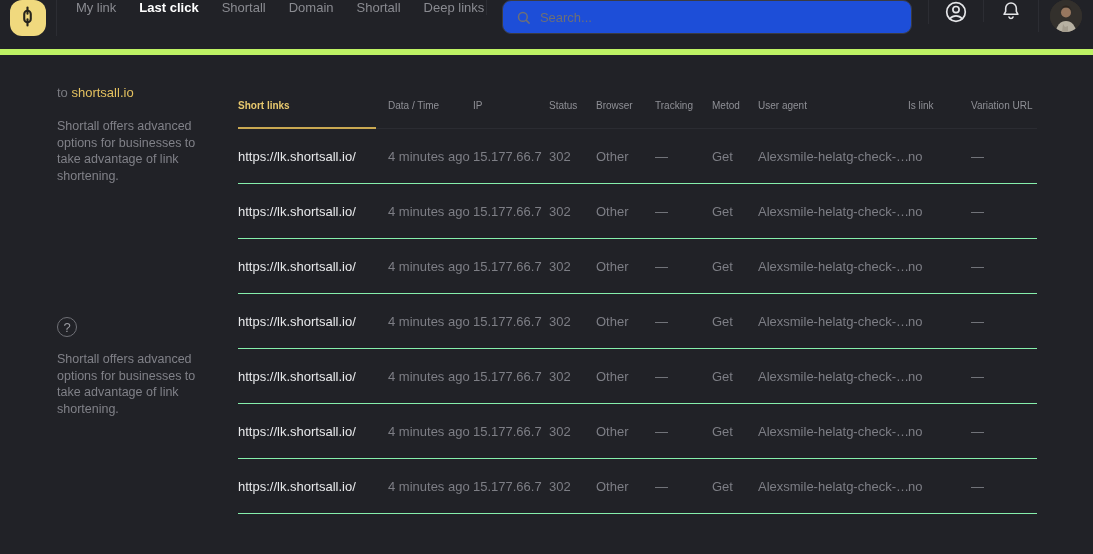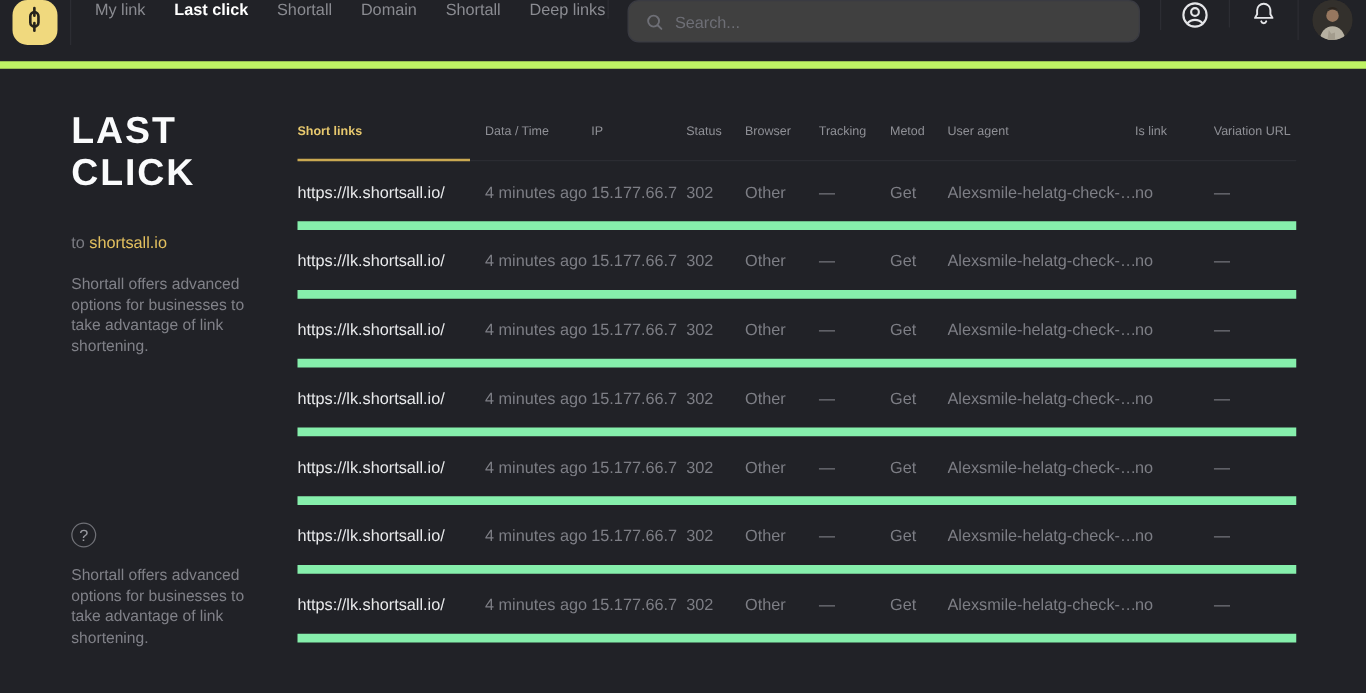--- a/index.html
+++ b/index.html
@@ -12,42 +12,42 @@
     position:relative;
   }
   
   .topbar { height:55px; display:flex; align-items:flex-start; border-bottom:6px solid #bef264; }
   .logo-section { width:57px; display:flex; align-items:center; justify-content:center; border-right:1px solid #2c2d33; }
   .logo { width:36px; height:36px; background:#f0d97e; border-radius:12px; display:flex; align-items:center; justify-content:center; cursor:pointer; }
   .nav { width:430px; display:flex; align-items:center; gap:23px; padding-left:19px; border-right:1px solid #2c2d33; }
   .nav-item { color:#8a8b91; font-size:13px; cursor:pointer; white-space:nowrap; }
   .nav-item.active { color:#ffffff; font-weight:700; }
   .search-section { width:442px; display:flex; align-items:center; padding-left:15px; }
-  .search-box { width:410px; height:34px; background:#404040; border:1px solid #3a3b42; border-radius:9px; display:flex; align-items:center; gap:9px; padding:0 13px; }
+  .search-box { width:410px; height:34px; background:#1d4ed8; border:1px solid #3a3b42; border-radius:9px; display:flex; align-items:center; gap:9px; padding:0 13px; }
   .search-box input { flex:1; background:transparent; border:none; outline:none; color:#c9cace; font-size:13px; font-family:"Liberation Sans",sans-serif; }
   .search-box input::placeholder { color:#6e6f76; }
   .iconbox { width:55px; border-left:1px solid #2c2d33; display:flex; align-items:center; justify-content:center; cursor:pointer; }
   .avatar { width:32px; height:32px; border-radius:50%; overflow:hidden; background:#35302b; }
   
   .content { position:relative; height:498px; }
   .sidebar { position:absolute; left:57px; top:0; width:165px; }
   .sb-title { margin-top:33px; font-size:30px; line-height:34px; font-weight:700; letter-spacing:1.5px; color:#fafbfc; }
   .sb-sub { margin-top:30px; font-size:13px; color:#797a80; }
   .sb-sub .link { color:#e3c05f; cursor:pointer; }
   .sb-desc { margin-top:18px; font-size:12.5px; line-height:16.5px; color:#808188; }
   .help { margin-top:133px; width:20px; height:20px; border:1.5px solid #6f7076; border-radius:50%; color:#9a9ba1; display:flex; align-items:center; justify-content:center; font-size:13px; cursor:pointer; }
   .sb-desc2 { margin-top:14px; font-size:12.5px; line-height:16.5px; color:#808188; }
   
   .table { position:absolute; left:238px; top:0; width:799px; --cols:150px 85px 76px 47px 59px 57px 46px 150px 63px 66px; }
   .thead { display:grid; grid-template-columns:var(--cols); height:74px; align-items:end; padding-bottom:17px; border-bottom:1px solid #2b2c32; position:relative; font-size:10px; color:#8f9096; }
   .th { white-space:nowrap; overflow:hidden; }
   .th:last-child { overflow:visible; }
   .th-accent { color:#e7c86e; font-weight:700; }
   .thead-underline { position:absolute; bottom:-1px; left:0; width:138px; height:2px; background:#caa952; }
-  .trow { display:grid; grid-template-columns:var(--cols); height:55px; align-items:center; border-bottom:7px solid #86efac; font-size:13px; color:#7d7e85; }
+  .trow { display:grid; grid-template-columns:var(--cols); height:55px; align-items:center; border-bottom:1px solid #86efac; font-size:13px; color:#7d7e85; }
   .td { white-space:nowrap; overflow:hidden; text-overflow:clip; padding-right:8px; }
   .td-link { color:#e8e9eb; cursor:pointer; }
 </style>
 </head>
 <body>
 
 <header class="topbar">
   <div class="logo-section">
     <div class="logo">
       <span>
@@ -104,24 +104,20 @@
         <path d="M10.5 11 a5.5 5.5 0 0 1 11 0 l-1.5 -3.5 -8 -0.5 z" fill="#2c241d"></path>
         <path d="M6 32 a10 11 0 0 1 20 0 z" fill="#b7b1a2"></path>
         <path d="M13 24 l2 3 3 -1 v6 h-6 z" fill="#a39c8d"></path>
       </svg>
     </div>
   </div>
 </header>
 
 <main class="content">
   <aside class="sidebar">
-    <h1 class="sb-title">
-      <span>LAST</span><br>
-      <span>CLICK</span>
-    </h1>
     <div class="sb-sub">
       <span>to</span>
       <span class="link">shortsall.io</span>
     </div>
     <p class="sb-desc">Shortall offers advanced options for businesses to take advantage of link shortening.</p>
     <div class="help">?</div>
     <p class="sb-desc2">Shortall offers advanced options for businesses to take advantage of link shortening.</p>
   </aside>
 
   <section class="table">

